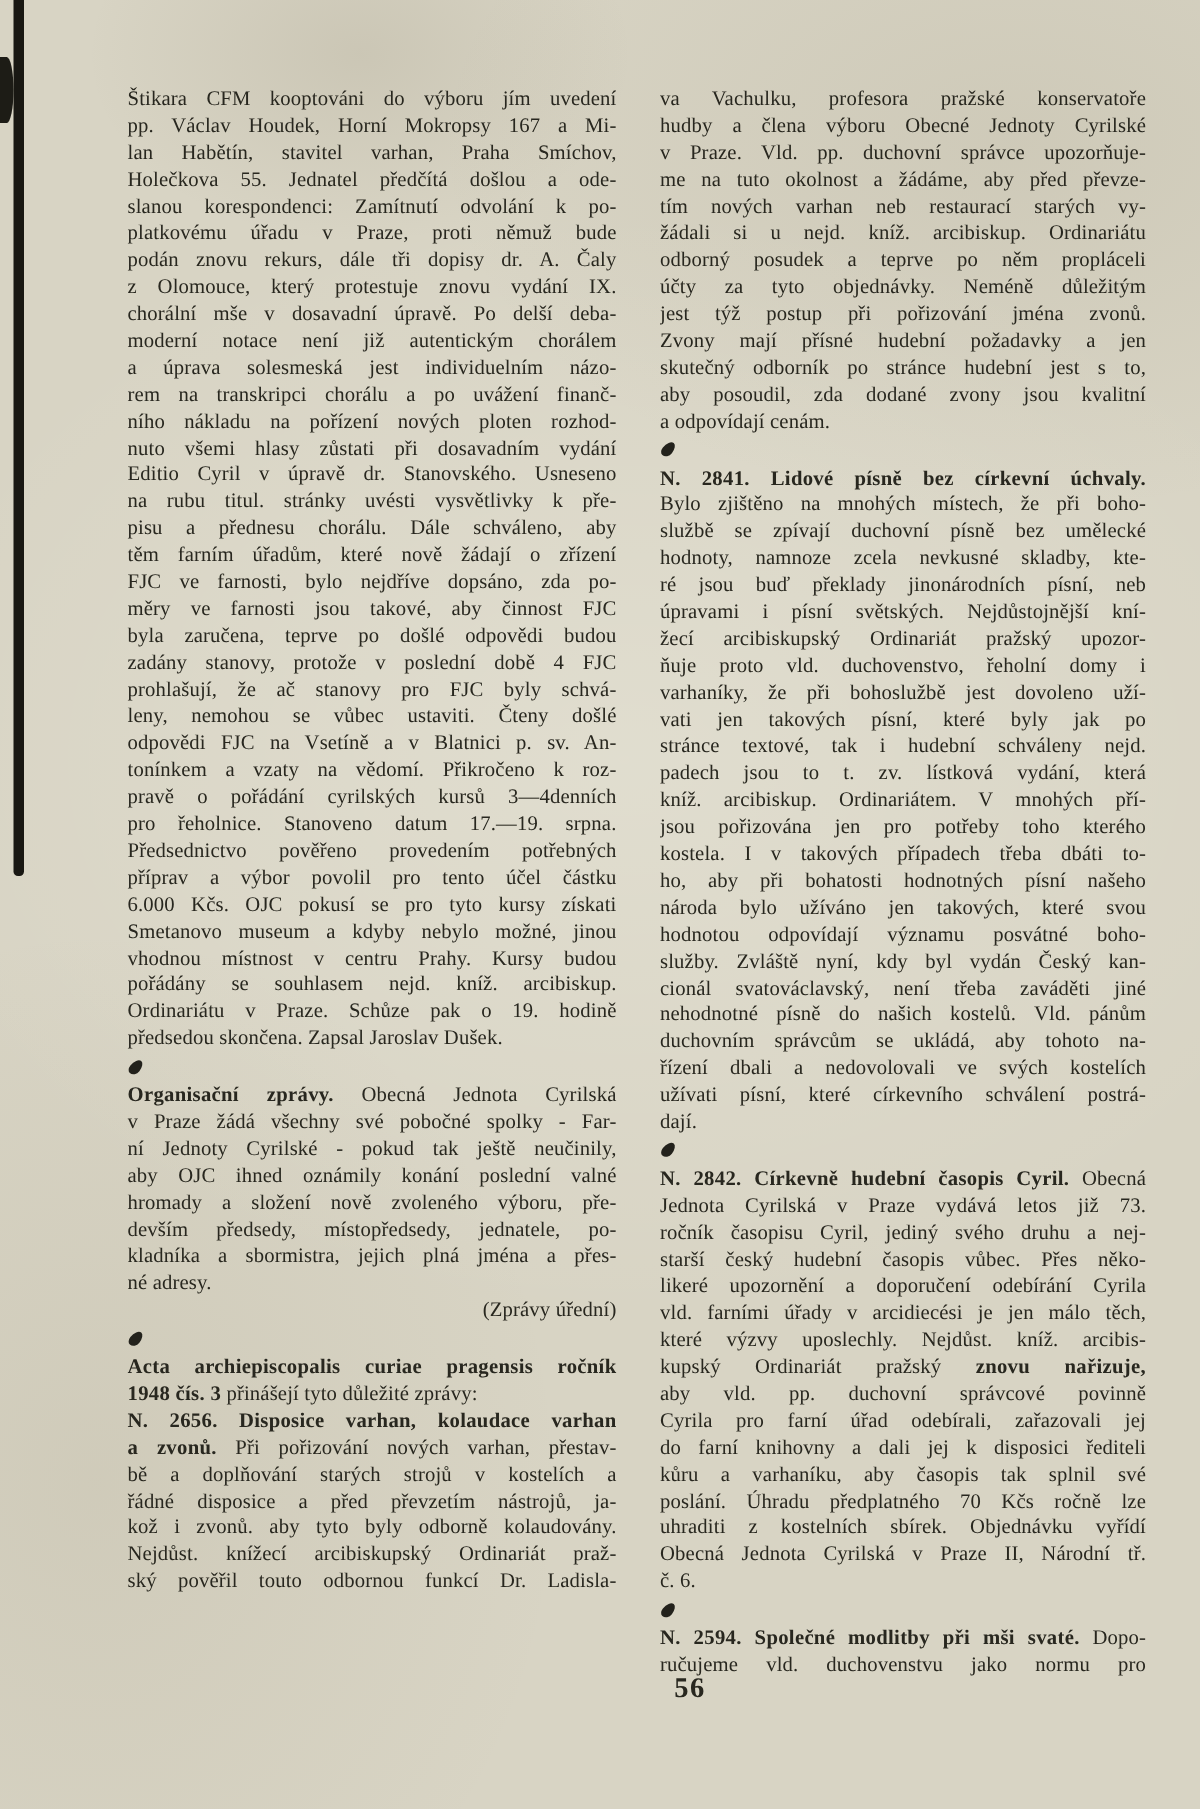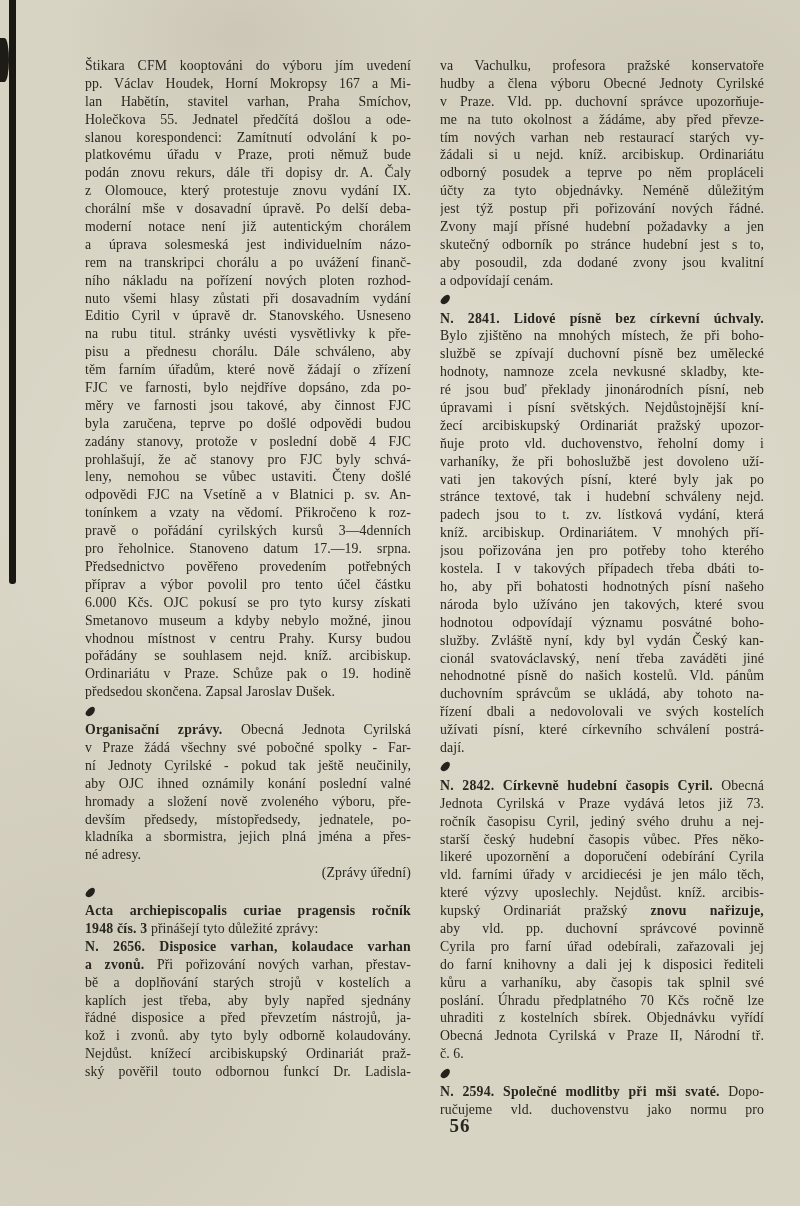--- a/index.html
+++ b/index.html
@@ -109,36 +109,35 @@
       <div class="text-line al-left">né adresy.</div>
       <div class="text-line al-right">(Zprávy úřední)</div>
       <div class="ornament-row">
         <span class="teardrop"></span>
       </div>
       <div class="text-line"><b>Acta archiepiscopalis curiae pragensis ročník</b></div>
       <div class="text-line al-left"><b>1948 čís. 3</b> přinášejí tyto důležité zprávy:</div>
       <div class="text-line"><b>N. 2656. Disposice varhan, kolaudace varhan</b></div>
       <div class="text-line"><b>a zvonů.</b> Při pořizování nových varhan, přestav-</div>
       <div class="text-line">bě a doplňování starých strojů v kostelích a</div>
-      <div class="text-line">kaplích jest třeba, aby byly napřed sjednány</div>
       <div class="text-line">řádné disposice a před převzetím nástrojů, ja-</div>
       <div class="text-line">kož i zvonů. aby tyto byly odborně kolaudovány.</div>
       <div class="text-line">Nejdůst. knížecí arcibiskupský Ordinariát praž-</div>
       <div class="text-line">ský pověřil touto odbornou funkcí Dr. Ladisla-</div>
     </div>
   <div class="col col-right" id="col-right">
       <div class="text-line">va Vachulku, profesora pražské konservatoře</div>
       <div class="text-line">hudby a člena výboru Obecné Jednoty Cyrilské</div>
       <div class="text-line">v Praze. Vld. pp. duchovní správce upozorňuje-</div>
       <div class="text-line">me na tuto okolnost a žádáme, aby před převze-</div>
       <div class="text-line">tím nových varhan neb restaurací starých vy-</div>
       <div class="text-line">žádali si u nejd. kníž. arcibiskup. Ordinariátu</div>
       <div class="text-line">odborný posudek a teprve po něm propláceli</div>
       <div class="text-line">účty za tyto objednávky. Neméně důležitým</div>
-      <div class="text-line">jest týž postup při pořizování nových řádné.</div>
+      <div class="text-line">jest týž postup při pořizování jména zvonů.</div>
       <div class="text-line">Zvony mají přísné hudební požadavky a jen</div>
       <div class="text-line">skutečný odborník po stránce hudební jest s to,</div>
       <div class="text-line">aby posoudil, zda dodané zvony jsou kvalitní</div>
       <div class="text-line al-left">a odpovídají cenám.</div>
       <div class="ornament-row">
         <span class="teardrop"></span>
       </div>
       <div class="text-line"><b>N. 2841. Lidové písně bez církevní úchvaly.</b></div>
       <div class="text-line">Bylo zjištěno na mnohých místech, že při boho-</div>
       <div class="text-line">službě se zpívají duchovní písně bez umělecké</div>

